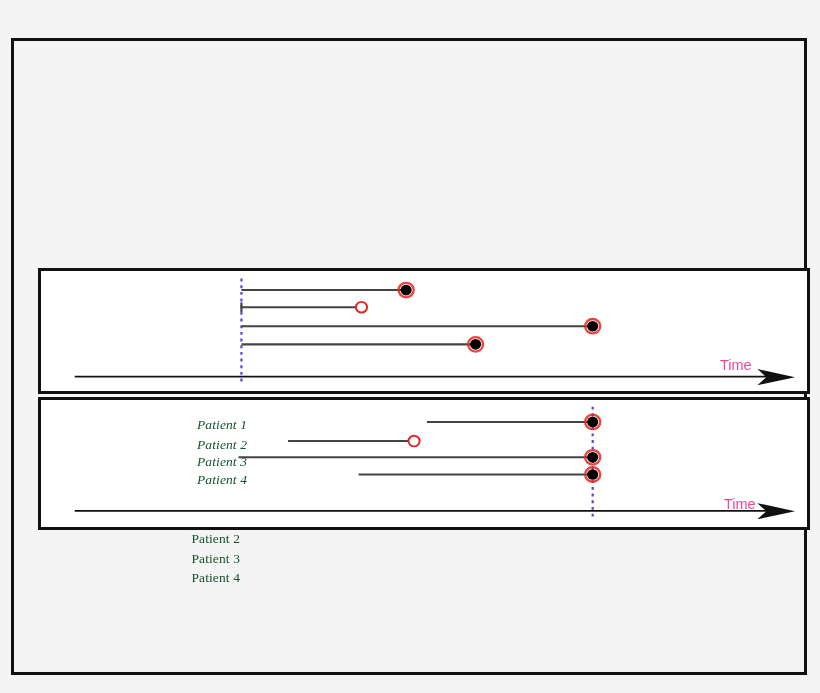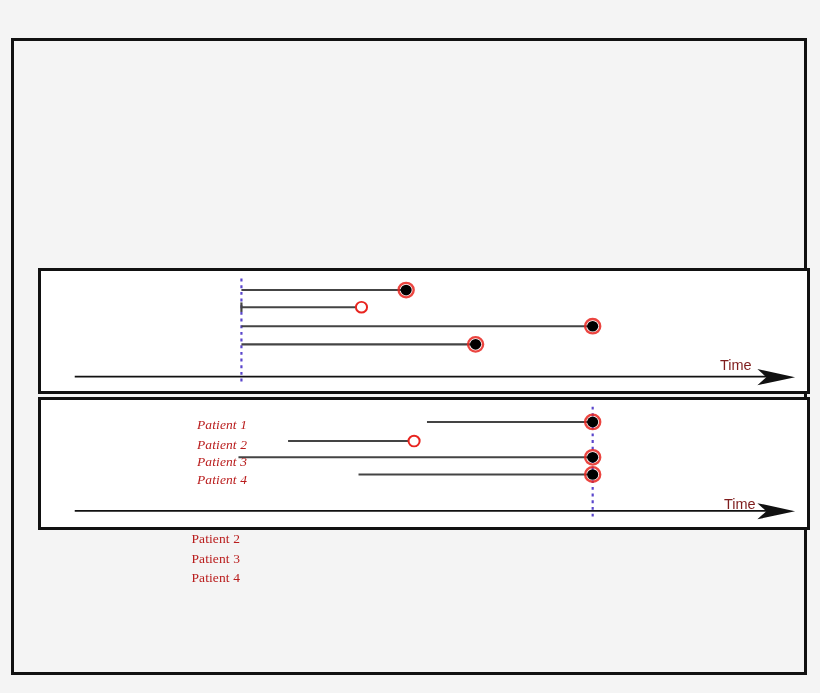--- a/index.html
+++ b/index.html
@@ -51,38 +51,38 @@
   .panel-svg {
     position: absolute;
     left: 0; top: 0;
     width: 100%;
     height: 100%;
     display: block;
   }
   .patient-label {
     position: absolute;
     font-size: 13.5px;
-    color: #b91c1c;
+    color: #14532d;
     white-space: nowrap;
     text-align: right;
     letter-spacing: 0.1px;
   }
   .labels-top .patient-label {
     font-family: "Liberation Serif", serif;
     font-style: normal;
   }
   .labels-bottom .patient-label {
     font-family: "Liberation Serif", serif;
     font-style: italic;
   }
   .time-label {
     position: absolute;
     font-family: "Liberation Sans", sans-serif;
     font-size: 14.5px;
-    color: #7f1d1d;
+    color: #ec4899;
     white-space: nowrap;
   }
 </style>
 </head>
 <body>
 
 <div id="stage">
   <div class="outer-frame">
 
     <div class="panel" id="panel-top">

